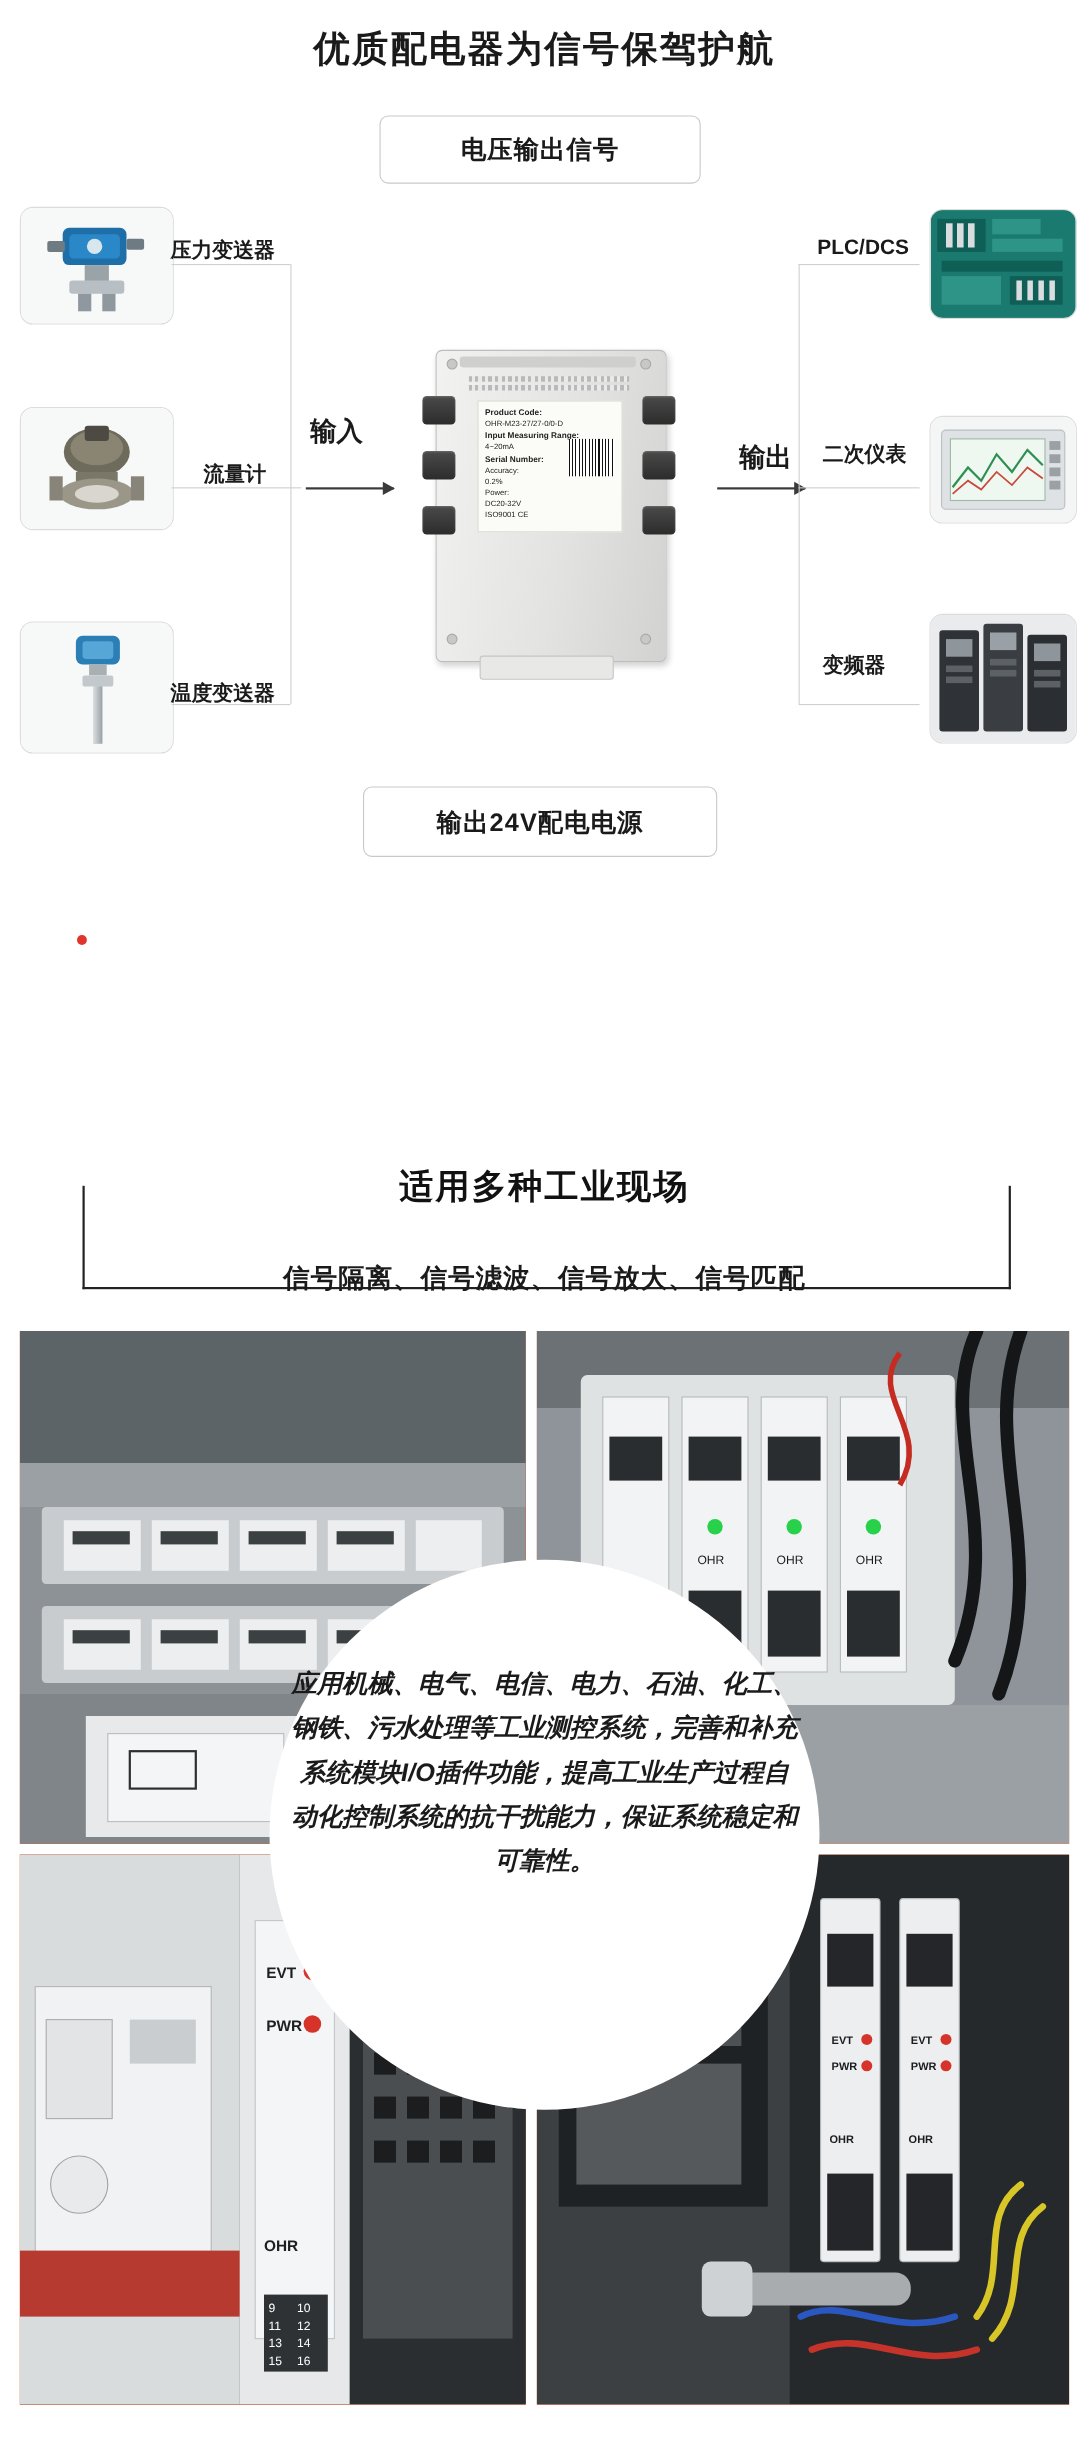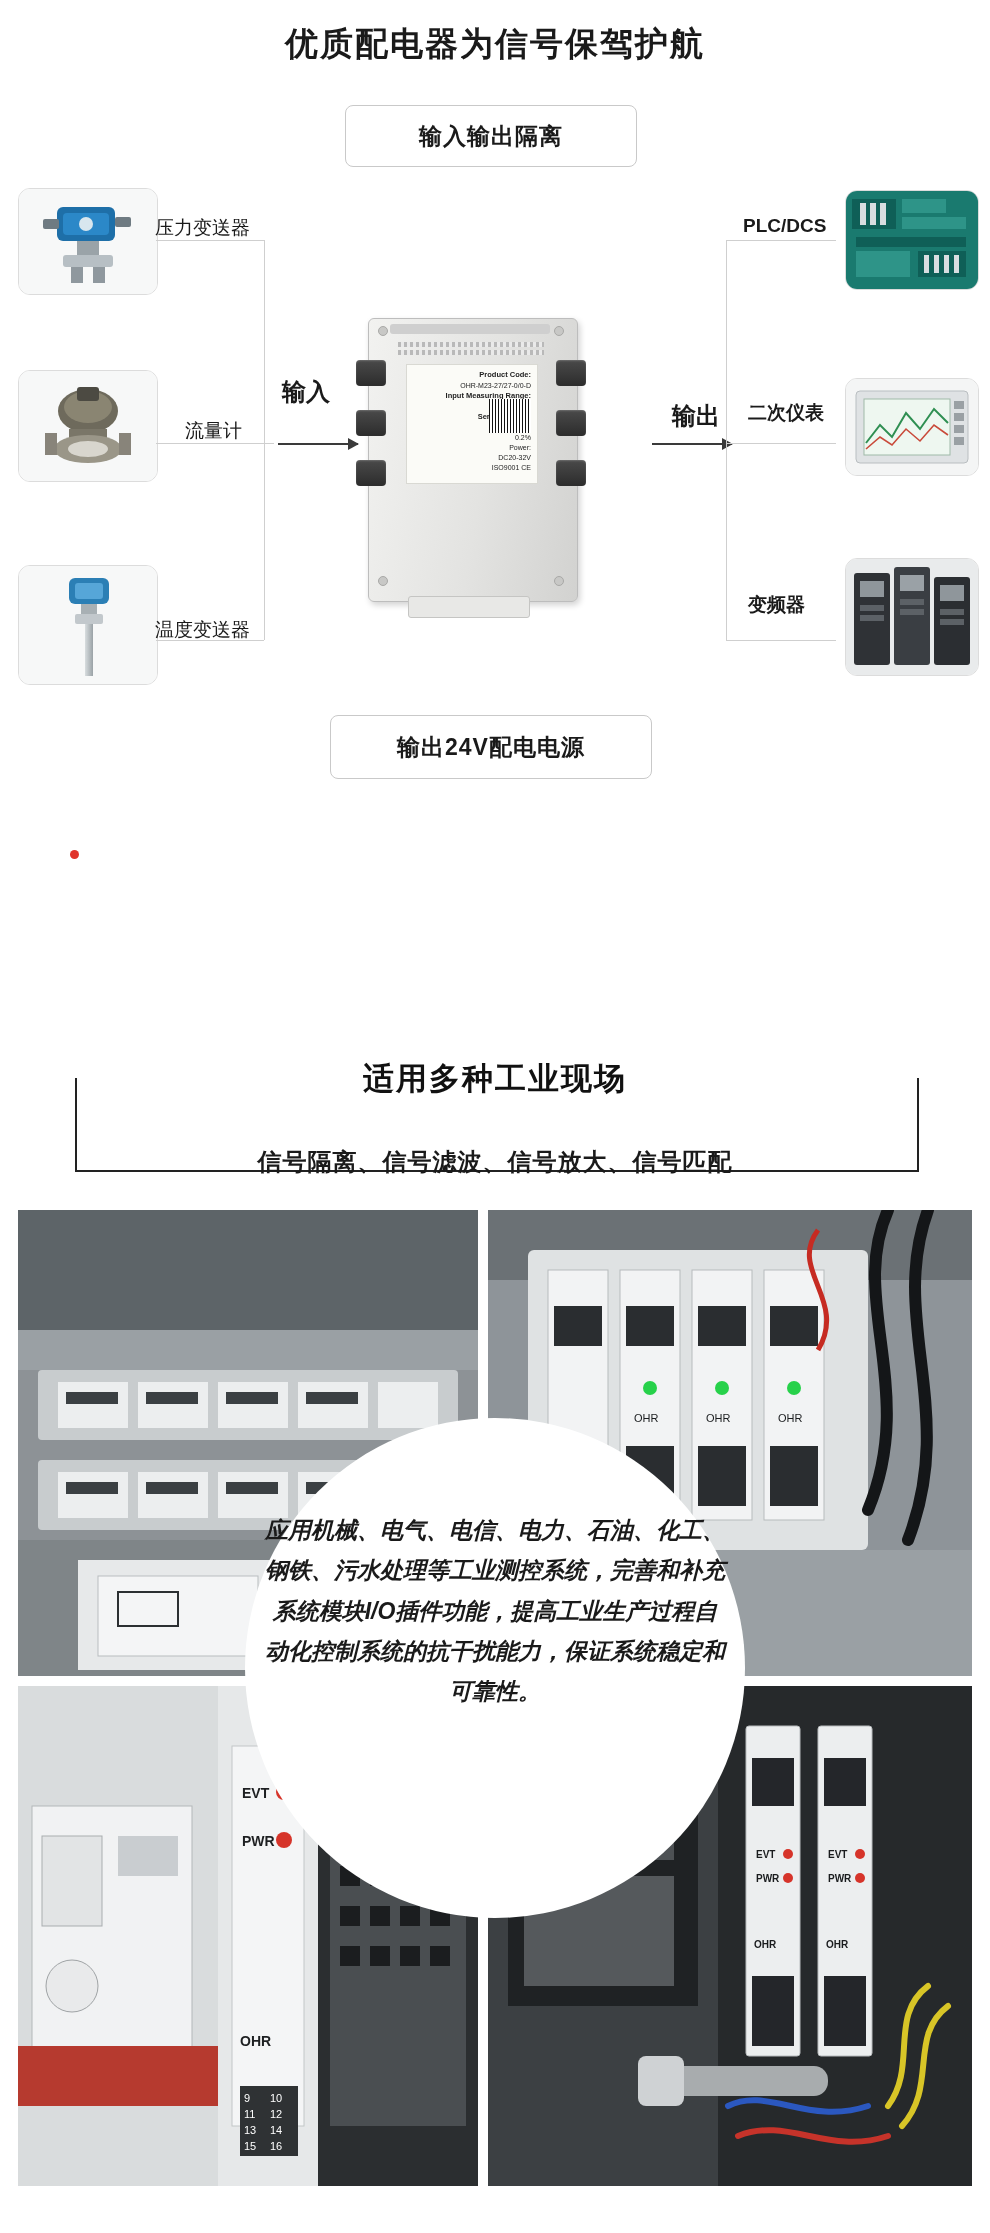--- a/index.html
+++ b/index.html
@@ -64,21 +64,21 @@
     background: #fff;
     overflow: hidden;
   }
   #card-pressure   { top: 188px; left: 18px; width: 138px; height: 105px; }
   #card-flow       { top: 370px; left: 18px; width: 138px; height: 110px; }
   #card-temp       { top: 565px; left: 18px; width: 138px; height: 118px; }
 
   .left-label {
     position: absolute;
     font-size: 19px;
-    font-weight: normal;
+    font-weight: bold;
     color: #1a1a1a;
     white-space: nowrap;
   }
   #lbl-pressure { top: 215px; left: 155px; }
   #lbl-flow     { top: 418px; left: 185px; }
   #lbl-temp     { top: 617px; left: 155px; }
 
   
   .hline { position: absolute; height: 1px; background: #cfcfcf; }
   .vline { position: absolute; width: 1px; background: #cfcfcf; }
@@ -107,24 +107,23 @@
     border-top: 6px solid transparent;
     border-bottom: 6px solid transparent;
   }
   #arrow-in  { top: 443px; left: 278px; width: 80px; }
   #arrow-out { top: 443px; left: 652px; width: 80px; }
 
   
   #center-device {
     position: absolute;
     top: 300px;
-    left: 348px;
+    left: 376px;
     width: 248px;
     height: 320px;
-    text-align: right;
   }
   .dev-body {
     position: absolute;
     top: 18px; left: 20px;
     width: 208px; height: 282px;
     background: linear-gradient(100deg, #f2f2f0 0%, #e3e3e1 55%, #d2d2d0 100%);
     border: 1px solid #bdbdbd;
     border-radius: 6px;
     box-shadow: 2px 3px 6px rgba(0,0,0,0.18);
   }
@@ -288,21 +287,21 @@
     font-weight: bold;
     color: #1a1a1a;
     font-style: italic;
   }
 </style>
 </head>
 <body>
 
 <div class="main-title">优质配电器为信号保驾护航</div>
 
-<div class="boxed-label" id="io-isolation-label">输入输出隔离</div>
+<div class="boxed-label" id="io-isolation-label">电压输出信号</div>
 
 <div class="device-card" id="card-pressure">
   <svg width="138" height="105" viewBox="0 0 138 105">
     <rect x="0" y="0" width="138" height="105" fill="#f7f8f8"></rect>
     <rect x="38" y="18" width="58" height="34" rx="6" fill="#1e6fa8"></rect>
     <rect x="44" y="24" width="46" height="22" rx="4" fill="#2b88c8"></rect>
     <circle cx="67" cy="35" r="7" fill="#d8e6ee"></circle>
     <rect x="58" y="52" width="22" height="16" fill="#9aa3a8"></rect>
     <rect x="44" y="66" width="50" height="12" rx="3" fill="#b7bfc4"></rect>
     <rect x="52" y="78" width="12" height="16" fill="#8f989e"></rect>

